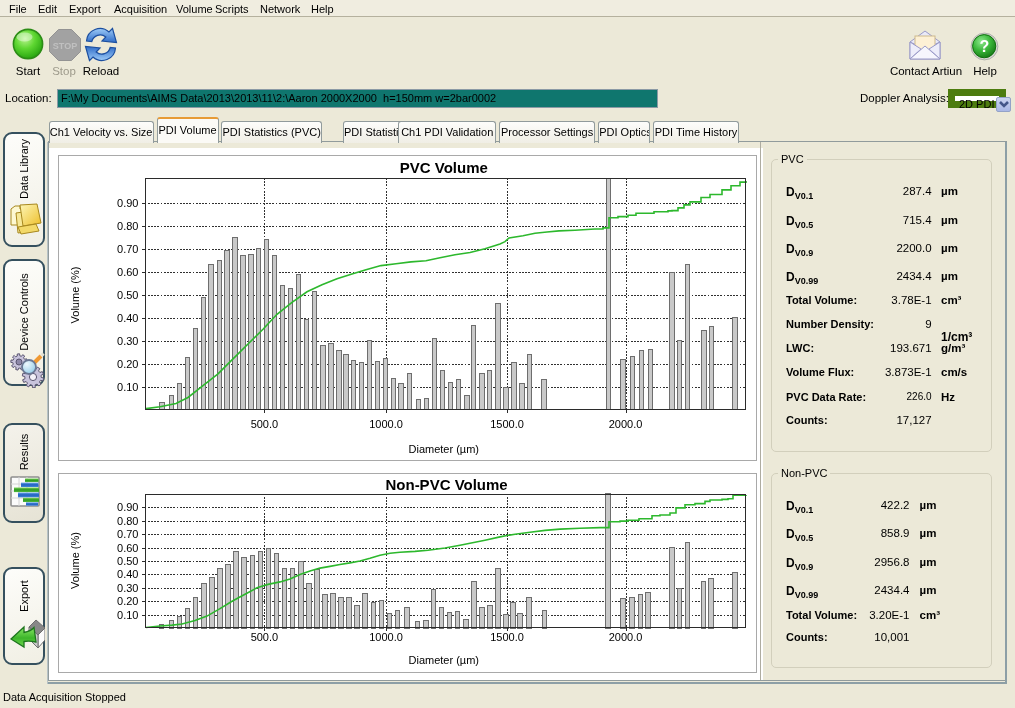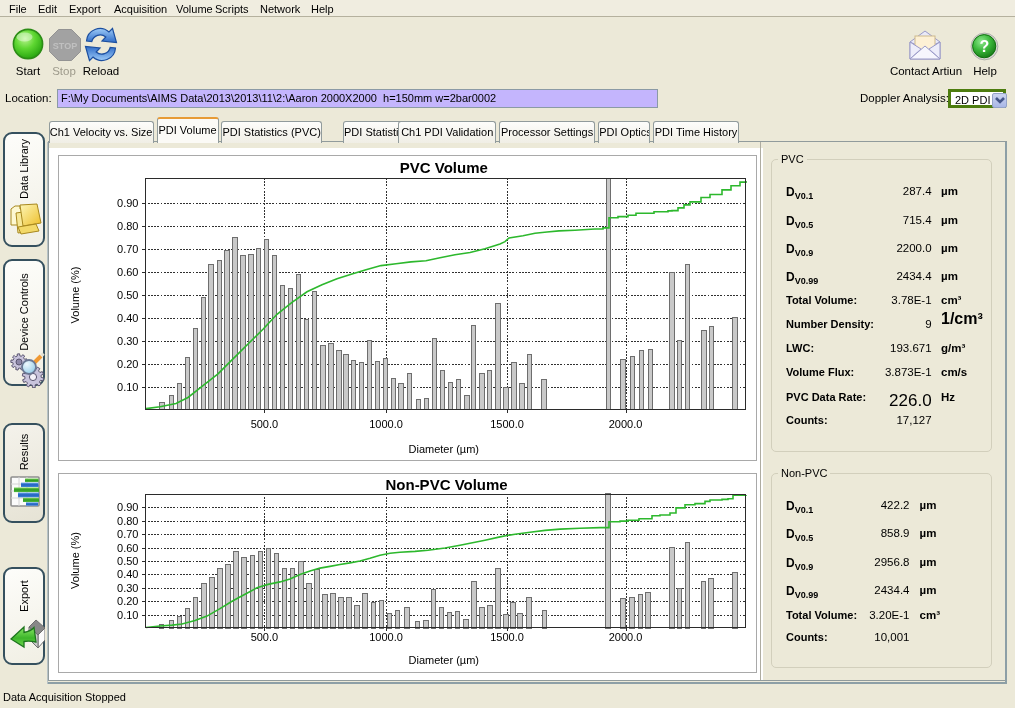--- a/index.html
+++ b/index.html
@@ -76,23 +76,23 @@
       </radialGradient>
     </defs>
  <circle cx="14.5" cy="14.5" r="13.4" fill="#d7d7d2" stroke="#b0b0ab"></circle>
  <circle cx="14.2" cy="14.2" r="11.6" fill="url(#hg)" stroke="#0f6e0f"></circle>
  <text x="14.3" y="20" text-anchor="middle" font-family="Liberation Sans" font-size="16" font-weight="bold" fill="#fff">?</text>
 </svg>
 <div class="ab" style="left:876px;top:65px;width:100px;text-align:center;font-size:11.5px">Contact Artiun</div>
 <div class="ab" style="left:964px;top:65px;width:42px;text-align:center;font-size:11.5px">Help</div>
 
 <div class="ab" style="left:5px;top:92px;font-size:11.5px">Location:</div>
-<div class="ab" style="left:57px;top:89px;width:601px;height:19px;background:#c4b5fd;border:1px solid #8b9aa5;font-size:11px;line-height:17px;padding-left:3px;overflow:hidden">F:\My Documents\AIMS Data\2013\2013\11\2:\Aaron 2000X2000&nbsp;&nbsp;h=150mm w=2bar0002</div>
+<div class="ab" style="left:57px;top:89px;width:601px;height:19px;background:#0f766e;border:1px solid #8b9aa5;font-size:11px;line-height:17px;padding-left:3px;overflow:hidden">F:\My Documents\AIMS Data\2013\2013\11\2:\Aaron 2000X2000&nbsp;&nbsp;h=150mm w=2bar0002</div>
 <div class="ab" style="left:860px;top:92px;width:86px;text-align:right;font-size:11.5px">Doppler Analysis:</div>
-<div class="ab" style="left:948px;top:89px;width:58px;height:19px;background:#fff;border:3px solid #4d7c0f">
+<div class="ab" style="left:948px;top:89px;width:58px;height:19px;background:#fff;border:7px solid #4d7c0f">
  <span class="ab" style="left:4px;top:2px;font-size:11px">2D PDI</span>
  <span class="ab" style="left:41px;top:1px;width:15px;height:15px;background:linear-gradient(#ccd4f1,#a9b7e6);border:1px solid #93a2c8;border-radius:2px"></span>
  <svg class="ab" style="left:44px;top:5px" width="10" height="8">
       <polyline points="1,1 5,5 9,1" fill="none" stroke="#44568a" stroke-width="2.6"></polyline>
     </svg>
 </div>
 
 <div class="ab" style="left:48px;top:141px;width:959px;height:540px;background:#fff;border:1px solid #919b9c"></div>
 <div class="ab" style="left:49px;top:142px;width:957px;height:6px;background:#ece9d8"></div>
 <div class="ab" style="left:763px;top:142px;width:242px;height:538px;background:#ece9d8"></div>
@@ -350,29 +350,29 @@
 <div class="ab" style="left:821.6px;top:241.8px;width:110px;text-align:right;font-size:11.5px">2200.0</div>
 <div class="ab" style="left:941px;top:241.8px;font-size:11.5px"><b>µm</b></div>
 <div class="ab" style="left:786px;top:269.8px;font-size:11px"><b style="font-size:12px">D</b><b style="font-size:9px;position:relative;top:3px">V0.99</b></div>
 <div class="ab" style="left:821.6px;top:269.8px;width:110px;text-align:right;font-size:11.5px">2434.4</div>
 <div class="ab" style="left:941px;top:269.8px;font-size:11.5px"><b>µm</b></div>
 <div class="ab" style="left:786px;top:293.9px;font-size:11px"><b>Total Volume:</b></div>
 <div class="ab" style="left:821.6px;top:293.9px;width:110px;text-align:right;font-size:11.5px">3.78E-1</div>
 <div class="ab" style="left:941px;top:293.9px;font-size:11.5px"><b>cm³</b></div>
 <div class="ab" style="left:786px;top:318.1px;font-size:11px"><b>Number Density:</b></div>
 <div class="ab" style="left:821.6px;top:318.1px;width:110px;text-align:right;font-size:11.5px">9</div>
-<div class="ab" style="left:941px;top:310px;font-size:16px"><b>1/cm³</b></div>
+<div class="ab" style="left:941px;top:330px;font-size:12px"><b>1/cm³</b></div>
 <div class="ab" style="left:786px;top:342.2px;font-size:11px"><b>LWC:</b></div>
 <div class="ab" style="left:821.6px;top:342.2px;width:110px;text-align:right;font-size:11.5px">193.671</div>
 <div class="ab" style="left:941px;top:342.2px;font-size:11.5px"><b>g/m³</b></div>
 <div class="ab" style="left:786px;top:366.4px;font-size:11px"><b>Volume Flux:</b></div>
 <div class="ab" style="left:821.6px;top:366.4px;width:110px;text-align:right;font-size:11.5px">3.873E-1</div>
 <div class="ab" style="left:941px;top:366.4px;font-size:11.5px"><b>cm/s</b></div>
 <div class="ab" style="left:786px;top:390.6px;font-size:11px"><b>PVC Data Rate:</b></div>
-<div class="ab" style="left:821.6px;top:390.6px;width:110px;text-align:right;font-size:17px">226.0</div>
+<div class="ab" style="left:821.6px;top:390.6px;width:110px;text-align:right;font-size:10px">226.0</div>
 <div class="ab" style="left:941px;top:390.6px;font-size:11.5px"><b>Hz</b></div>
 <div class="ab" style="left:786px;top:414.2px;font-size:11px"><b>Counts:</b></div>
 <div class="ab" style="left:821.6px;top:414.2px;width:110px;text-align:right;font-size:11.5px">17,127</div>
 <div class="gbox" style="top:473px;height:195px"></div>
 <div class="glab" style="top:467px">Non-PVC</div>
 <div class="ab" style="left:786px;top:499.0px;font-size:11px"><b style="font-size:12px">D</b><b style="font-size:9px;position:relative;top:3px">V0.1</b></div>
 <div class="ab" style="left:799.5px;top:499.0px;width:110px;text-align:right;font-size:11.5px">422.2</div>
 <div class="ab" style="left:919.6px;top:499.0px;font-size:11.5px"><b>µm</b></div>
 <div class="ab" style="left:786px;top:527.0px;font-size:11px"><b style="font-size:12px">D</b><b style="font-size:9px;position:relative;top:3px">V0.5</b></div>
 <div class="ab" style="left:799.5px;top:527.0px;width:110px;text-align:right;font-size:11.5px">858.9</div>

